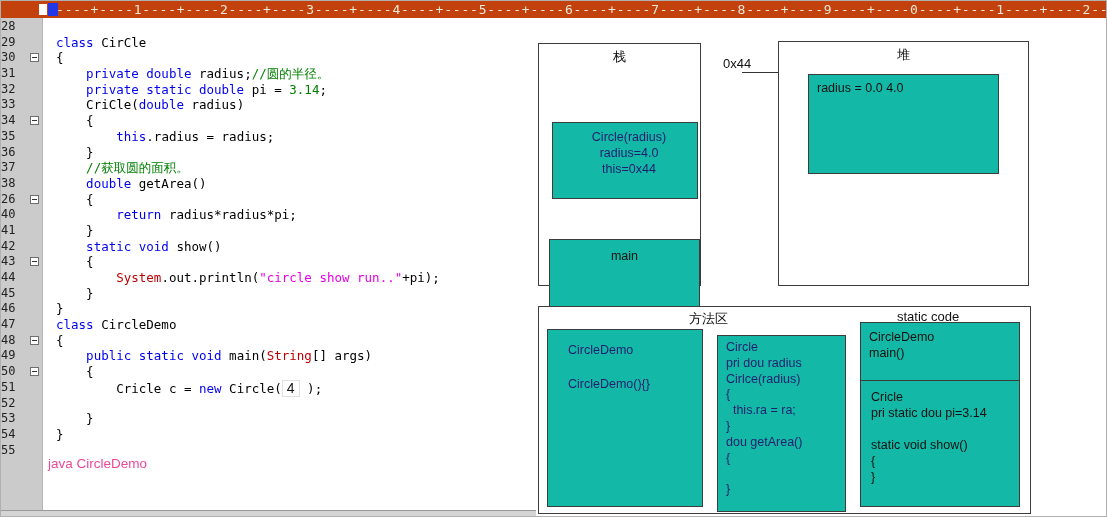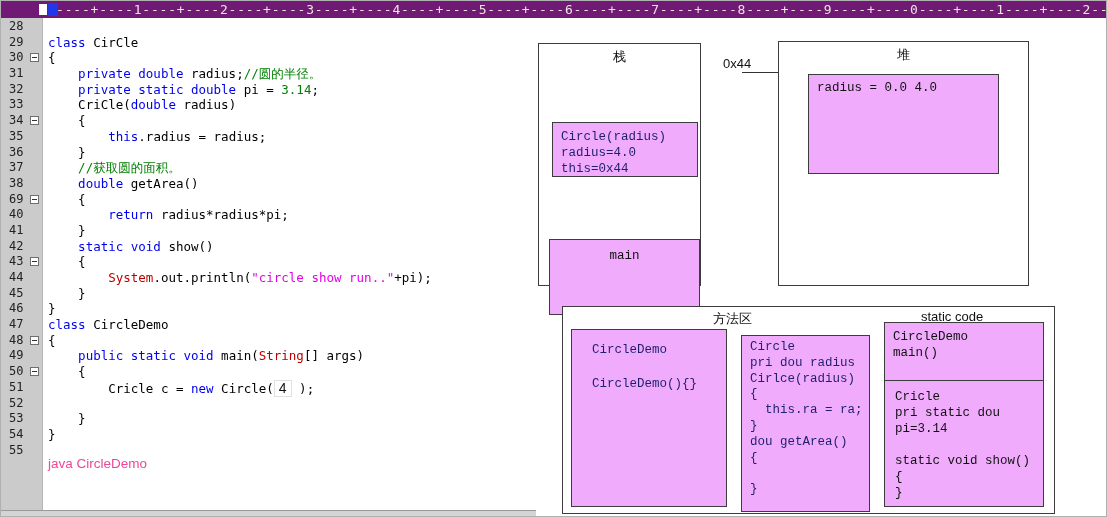--- a/index.html
+++ b/index.html
@@ -4,71 +4,71 @@
 <style>
   * { margin:0; padding:0; box-sizing:border-box; }
   body { background:#888; }
   .screen {
     position:relative; width:1107px; height:517px; background:#ffffff;
     font-family:"Liberation Sans", sans-serif; overflow:hidden;
     border:1px solid #b0b0b0;
   }
 
   
-  .ruler { position:absolute; left:0; top:0; width:1107px; height:17px; background:#701a75; }
+  .ruler { position:absolute; left:0; top:0; width:1107px; height:17px; background:#c2410c; }
   .ruler-text { position:absolute; left:55px; top:1px; font:13px "DejaVu Sans Mono", monospace;
                 letter-spacing:0.8px; color:#e8e8d8; white-space:pre; }
   .ruler-white { position:absolute; left:38px; top:3px; width:8px; height:11px; background:#ffffff; }
   .ruler-caret { position:absolute; left:47px; top:2px; width:10px; height:13px; background:#2238e8; }
 
   
   .gutter-bg { position:absolute; left:0; top:17px; width:42px; height:492px;
                background:#cbcbcb; border-right:1px solid #b5b5b5; }
 
   
   .code-lines { position:absolute; left:0; top:18px; width:535px; }
   .code-row { display:flex; height:15.7px; line-height:15.7px; }
-  .ln { width:27px; padding-left:8px; font:12px "DejaVu Sans Mono", monospace; color:#222; flex:none; }
+  .ln { width:27px; padding-left:0; font:12px "DejaVu Sans Mono", monospace; color:#222; flex:none; }
   .fold { width:16px; flex:none; position:relative; }
   .fold-box { position:absolute; left:2px; top:3px; width:9px; height:9px;
               border:1px solid #6f6f6f; background:#fff; }
   .fold-minus { position:absolute; left:1px; top:3px; width:5px; height:1px; background:#333; }
-  .code-text { white-space:pre; font:12.5px "DejaVu Sans Mono", monospace; color:#000; padding-left:4px;text-align:center; }
+  .code-text { white-space:pre; font:12.5px "DejaVu Sans Mono", monospace; color:#000; padding-left:12px;text-align:center; }
   .tk-pl  { color:#000000; }
   .tk-kw  { color:#0000ee; }
   .tk-cm  { color:#008000; }
   .tk-num { color:#008000;margin-top:24px; }
   .tk-str { color:#e800e8; }
   .tk-cls { color:#c00000; }
   .tk-sel { font-family:"Liberation Sans", sans-serif; font-size:14px; color:#111;
             background:#fff; border:1px solid #e0e0e0; padding:0 4px; display:inline-block;
             line-height:15px; vertical-align:baseline; }
 
   .run-command { position:absolute; left:47px; top:455px; font-size:13.5px; color:#ec4899; }
 
   
   .box { position:absolute; border:1px solid #3c3c3c; background:#fff; }
   .box-title { text-align:center; padding-top:4px; font-size:13px; color:#111; }
-  .inner-box { position:absolute; border:1px solid #3c3c3c; background:#f0abfc;font-family:Liberation Mono, monospace; }
+  .inner-box { position:absolute; border:1px solid #3c3c3c; background:#14b8a6; }
   .dg-line { font-size:12.5px; }
 
   .stack-box { left:537px; top:42px; width:163px; height:243px; }
-  .frame-circle { left:13px; top:78px; width:146px; height:55px; padding:6px 0 0 8px;
-                  color:#1f1f6e; line-height:16px; }
+  .frame-circle { left:13px; top:78px; width:146px; height:77px; padding:6px 0 0 8px;
+                  color:#1f1f6e; line-height:16px;text-align:center; }
   .frame-main { left:10px; top:163px; width:151px; height:76px; text-align:center;
                 padding-top:9px; color:#111; font-size:12.5px;margin-top:32px; }
 
   .addr-label { position:absolute; left:722px; top:55px; font-size:13px; color:#111; }
   .connector { position:absolute; left:741px; top:71px; width:65px; height:1px; background:#333; }
 
   .heap-box { left:777px; top:40px; width:251px; height:245px; }
   .heap-object { left:29px; top:32px; width:191px; height:100px; padding:6px 0 0 8px;
                  color:#111; font-size:12.5px; }
 
-  .method-area-box { left:561px; top:305px; width:493px; height:208px; }
+  .method-area-box { left:537px; top:305px; width:493px; height:208px; }
   .ma-title { position:absolute; left:150px; top:3px; font-size:13px; color:#111; }
   .sc-title { position:absolute; left:358px; top:2px; font-size:13px; color:#111; }
   .ma-circledemo { left:8px; top:22px; width:156px; height:178px; padding:12px 0 0 20px;
                    color:#1f1f6e; line-height:17px; }
   .ma-circle { left:178px; top:28px; width:129px; height:177px; padding:4px 0 0 8px;
                color:#1f1f6e; line-height:15.8px; }
   .ma-circle .dg-line { white-space:pre; }
   .sc-box { left:321px; top:15px; width:160px; height:185px; color:#111; }
   .sc-top { padding:6px 0 0 8px; height:58px; border-bottom:1px solid #3c3c3c; line-height:16px; }
   .sc-bottom { padding:8px 0 0 10px; line-height:16px; }
@@ -148,21 +148,21 @@
         <span class="ln">37</span>
         <span class="fold"></span>
         <span class="code-text"><span class="tk-pl">    </span><span class="tk-cm">//获取圆的面积。</span></span>
       </div>
       <div class="code-row">
         <span class="ln">38</span>
         <span class="fold"></span>
         <span class="code-text"><span class="tk-pl">    </span><span class="tk-kw">double</span><span class="tk-pl"> getArea()</span></span>
       </div>
       <div class="code-row">
-        <span class="ln">69</span>
+        <span class="ln">26</span>
         <span class="fold">
           <span class="fold-box">
             <span class="fold-minus"></span>
           </span>
         </span>
         <span class="code-text"><span class="tk-pl">    {</span></span>
       </div>
       <div class="code-row">
         <span class="ln">40</span>
         <span class="fold"></span>

